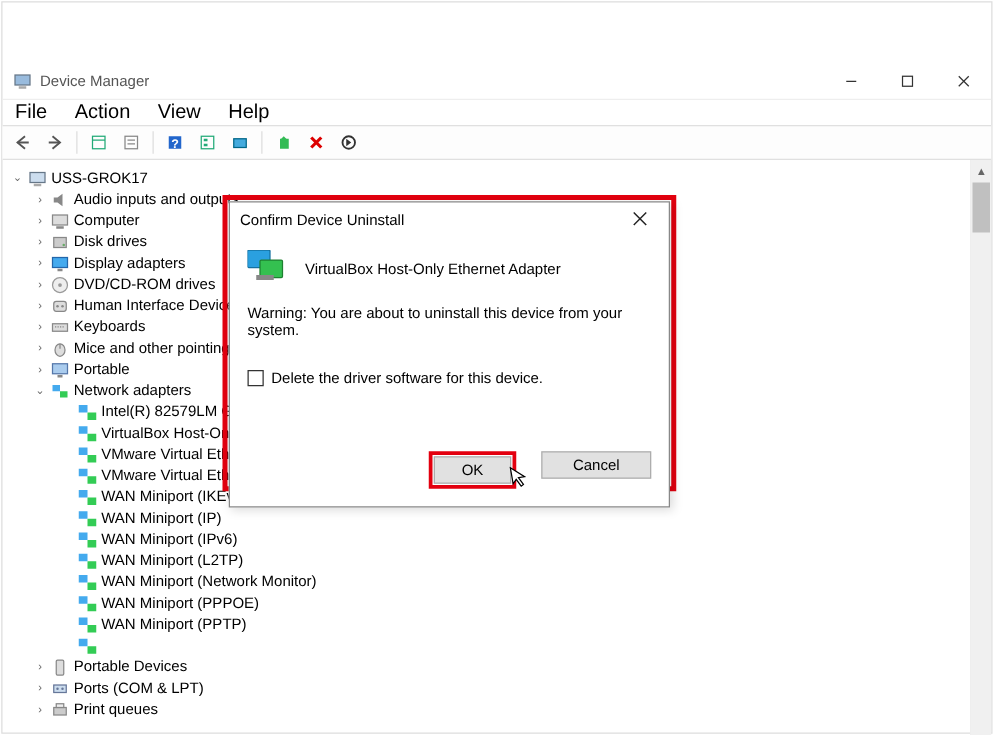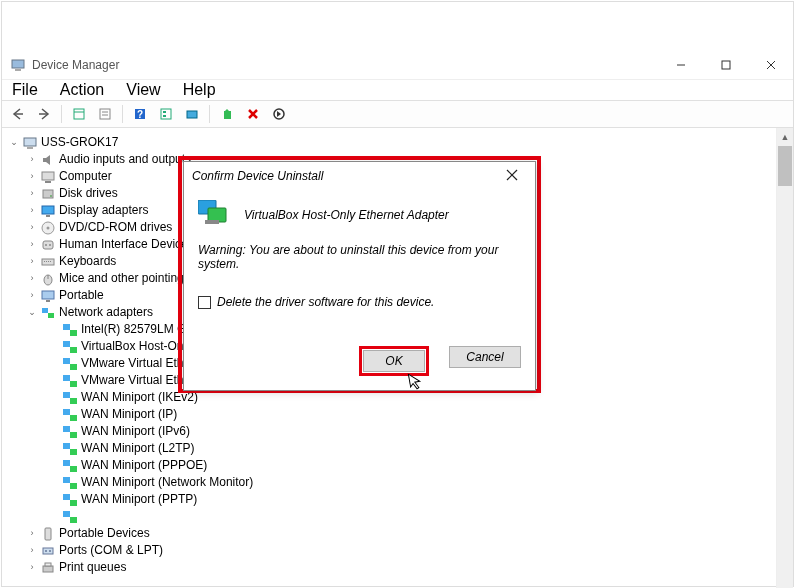--- a/index.html
+++ b/index.html
@@ -108,36 +108,35 @@
     z-index: 5;
     pointer-events: none;
   }
   .dialog {
     position: absolute;
     background: #fff;
     border: 1px solid #888;
     box-shadow: 2px 2px 8px rgba(0,0,0,0.15);
     z-index: 10;
     font-size: 12px;
-    font-style: italic;
   }
   .dlg-title {
     height: 28px; display:flex; align-items:center;
     padding: 0 8px;
   }
   .dlg-title .t { flex:1; font-size:12px; }
   .dlg-close { width:30px; text-align:center; font-size:14px; font-weight:300; }
   .dlg-body { padding: 10px 14px 14px 14px; }
   .dlg-device-row { display:flex; align-items:center; gap:12px; margin-bottom:14px; }
   .dlg-warn { margin: 10px 0 24px 0; }
-  .dlg-check { display:flex; align-items:flex-end; gap:6px; margin-bottom: 37px; }
+  .dlg-check { display:flex; align-items:flex-end; gap:6px; margin-bottom: 52px; }
   .dlg-check .box { width:13px;height:13px;border:1px solid #333;background:#fff; }
   .dlg-buttons { display:flex; justify-content:flex-end; gap:20px; }
   .dlg-btn {
-    width:72px; height:22px;
+    width:88px; height:22px;
     border:1px solid #adadad;
     background:#e1e1e1;
     font-size:12px;
     display:flex;align-items:center;justify-content:center;
   }
   .ok-highlight { border:3px solid #e3000f; padding:1px;}
   .cursor {
     position:absolute; z-index:50;
     font-size:16px; color:#000;
     transform: rotate(-10deg);
@@ -466,32 +465,32 @@
   </div>
         <div class="tree-row">
     <span class="indent" style="width:40px"></span>
     <span class="expander"></span>
     <span class="node-icon">
             <svg width="16" height="16">
               <rect x="1" y="2" width="7" height="6" fill="#4ae"></rect>
               <rect x="8" y="8" width="7" height="6" fill="#3c5"></rect>
             </svg>
           </span>
+    <span>WAN Miniport (Network Monitor)</span>
+  </div>
+        <div class="tree-row">
+    <span class="indent" style="width:40px"></span>
+    <span class="expander"></span>
+    <span class="node-icon">
+            <svg width="16" height="16">
+              <rect x="1" y="2" width="7" height="6" fill="#4ae"></rect>
+              <rect x="8" y="8" width="7" height="6" fill="#3c5"></rect>
+            </svg>
+          </span>
     <span>WAN Miniport (PPPOE)</span>
-  </div>
-        <div class="tree-row">
-    <span class="indent" style="width:40px"></span>
-    <span class="expander"></span>
-    <span class="node-icon">
-            <svg width="16" height="16">
-              <rect x="1" y="2" width="7" height="6" fill="#4ae"></rect>
-              <rect x="8" y="8" width="7" height="6" fill="#3c5"></rect>
-            </svg>
-          </span>
-    <span>WAN Miniport (Network Monitor)</span>
   </div>
         <div class="tree-row">
     <span class="indent" style="width:40px"></span>
     <span class="expander"></span>
     <span class="node-icon">
             <svg width="16" height="16">
               <rect x="1" y="2" width="7" height="6" fill="#4ae"></rect>
               <rect x="8" y="8" width="7" height="6" fill="#3c5"></rect>
             </svg>
           </span>

